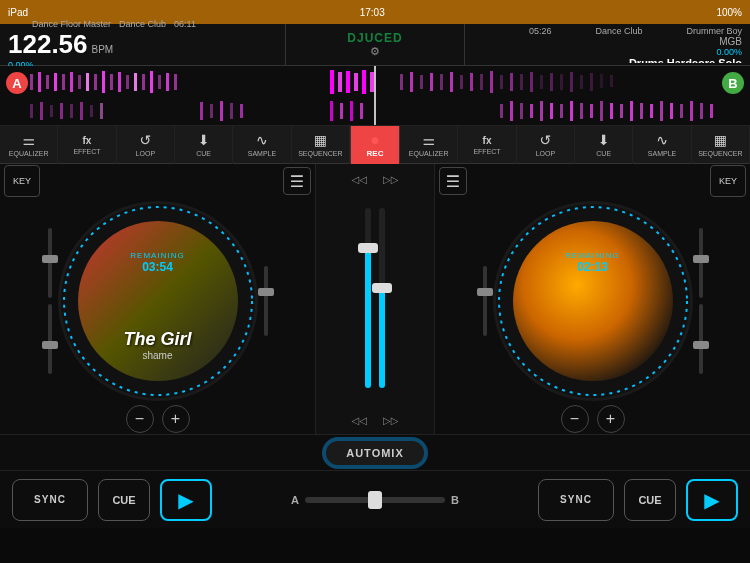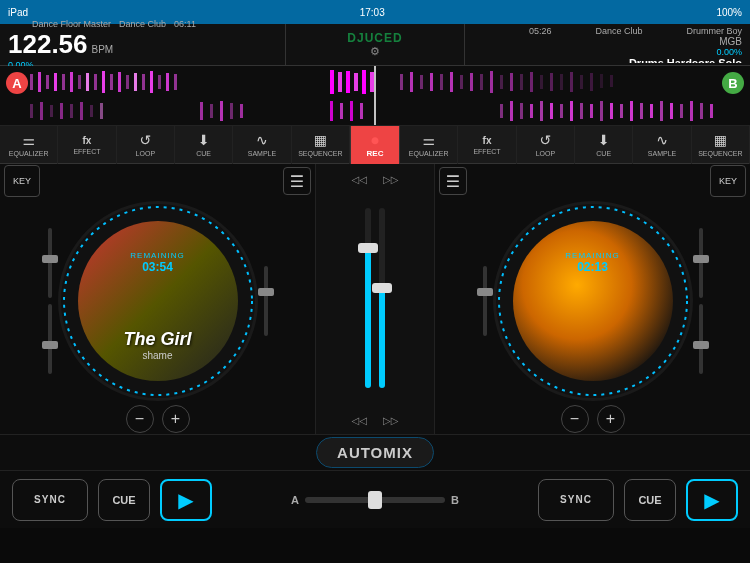--- a/index.html
+++ b/index.html
@@ -8,21 +8,21 @@
       height: 563px;
       background: #0a0a0a;
       font-family: Arial, sans-serif;
       overflow: hidden;
       color: white;
     }
 
     
     #status-bar {
       height: 18px;
-      background: #0369a1;
+      background: #a16207;
       display: flex;
       align-items: center;
       justify-content: space-between;
       padding: 12px 8px;
       font-size: 10px;
       color: #fff;
     }
     .status-left, .status-right { display: flex; align-items: center; gap: 6px; }
 
     
@@ -336,25 +336,25 @@
     #automix-row {
       height: 36px;
       background: #0d0d0d;
       display: flex;
       align-items: center;
       justify-content: center;
       border-top: 1px solid #222;
     }
     .automix-btn {
       padding: 6px 20px;
-      border: 1px solid #0c4a6e;
+      border: 4px solid #0c4a6e;
       border-radius: 16px;
       background: #1a1a1a;
       color: #ccc;
-      font-size: 15px;
+      font-size: 11px;
       font-weight: bold;
       letter-spacing: 1px;
       cursor: pointer;
     }
 
     
     #transport-bar {
       height: 58px;
       background: #0d0d0d;
       display: flex;

